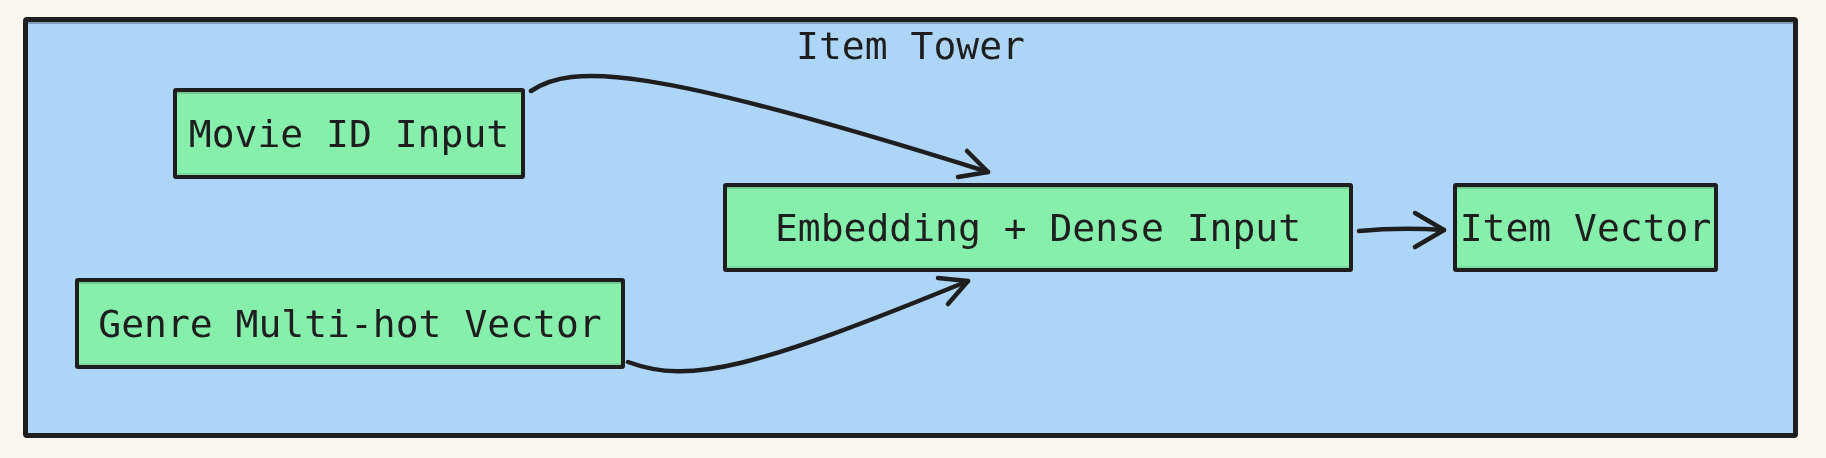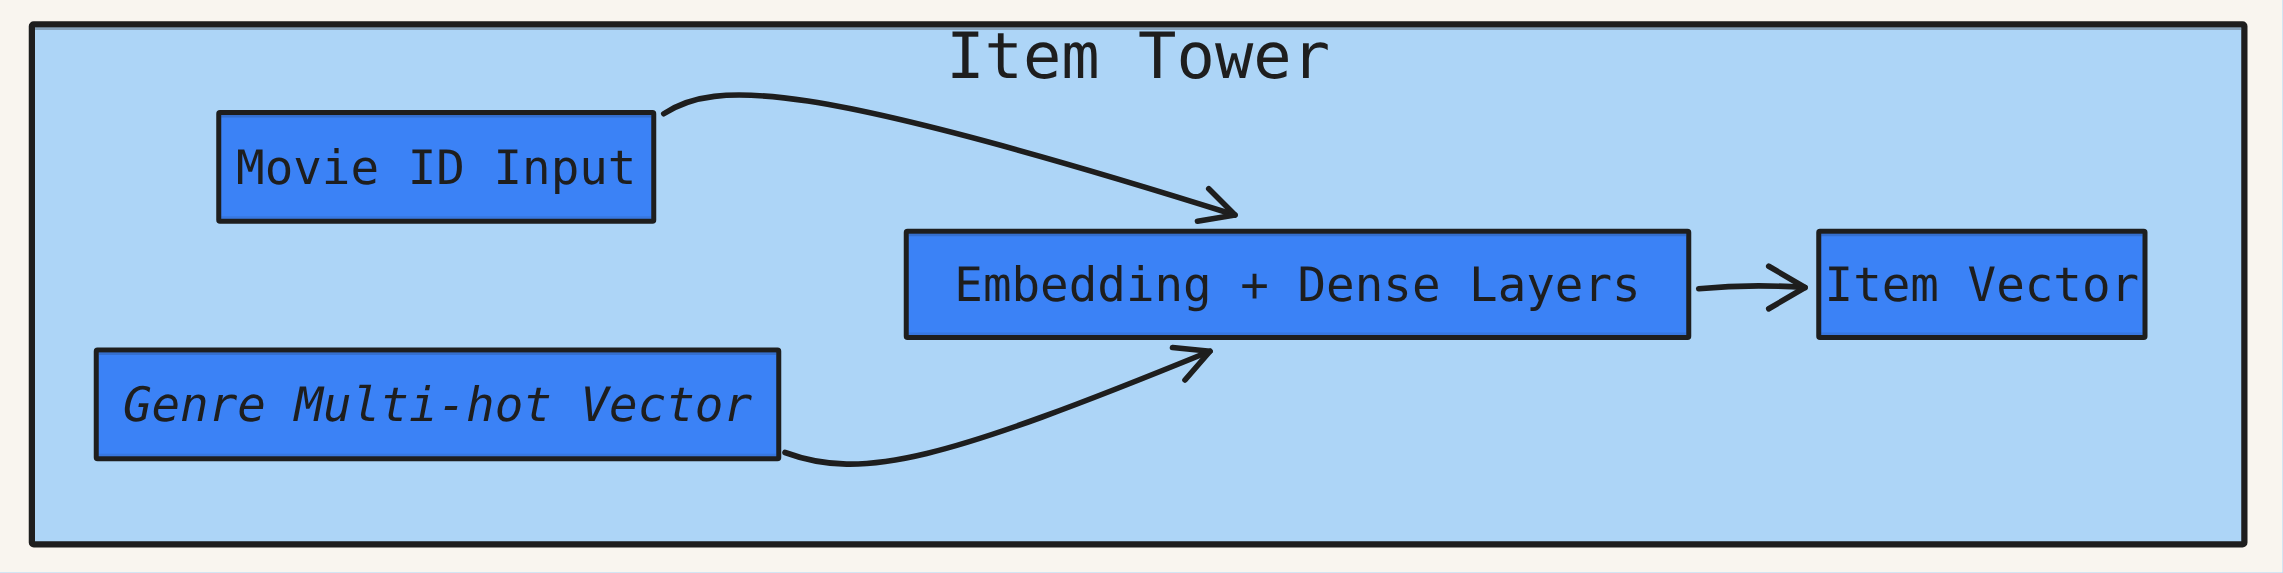--- a/index.html
+++ b/index.html
@@ -28,40 +28,40 @@
     background: #add5f7;
     border: 5px solid #1e1e1e;
     border-radius: 4px;
     box-shadow: inset 0 2px 0 rgba(30,30,30,0.28);
   }
   .diagram-title {
     position: absolute;
     left: 23px; top: 24px;
     width: 1775px;
     text-align: center;
-    font-size: 51px;
+    font-size: 38px;
     line-height: 44px;
     letter-spacing: 0px;
     white-space: pre;
   }
   .node {
     position: absolute;
     box-sizing: border-box;
-    background: #3b82f6;
+    background: #86efac;
     border: 4px solid #1e1e1e;
     border-radius: 3px;
     display: flex;
     align-items: center;
     justify-content: center;
     font-size: 38px;
     white-space: pre;
     box-shadow: inset 0 2px 0 rgba(30,30,30,0.18), inset 0 -2px 0 rgba(30,30,30,0.10);
   }
   .node-movie   { left: 173px;  top: 88px;  width: 352px; height: 91px; }
-  .node-genre   { left: 75px;   top: 278px; width: 550px; height: 91px; font-style: italic; }
+  .node-genre   { left: 75px;   top: 278px; width: 550px; height: 91px; }
   .node-embed   { left: 723px;  top: 183px; width: 630px; height: 89px; }
   .node-item    { left: 1453px; top: 183px; width: 265px; height: 89px; }
   svg.arrows {
     position: absolute;
     left: 0; top: 0;
     pointer-events: none;
   }
   svg.arrows path {
     fill: none;
     stroke: #1e1e1e;
@@ -81,21 +81,21 @@
 
   <div class="node node-movie">
     <span>Movie ID Input</span>
   </div>
 
   <div class="node node-genre">
     <span>Genre Multi-hot Vector</span>
   </div>
 
   <div class="node node-embed">
-    <span>Embedding + Dense Layers</span>
+    <span>Embedding + Dense Input</span>
   </div>
 
   <div class="node node-item">
     <span>Item Vector</span>
   </div>
 
   <svg class="arrows" width="1826" height="458" viewBox="0 0 1826 458">
 
     <g>
       <path d="M 531 91 C 572 64, 645 64, 988 172"></path>

